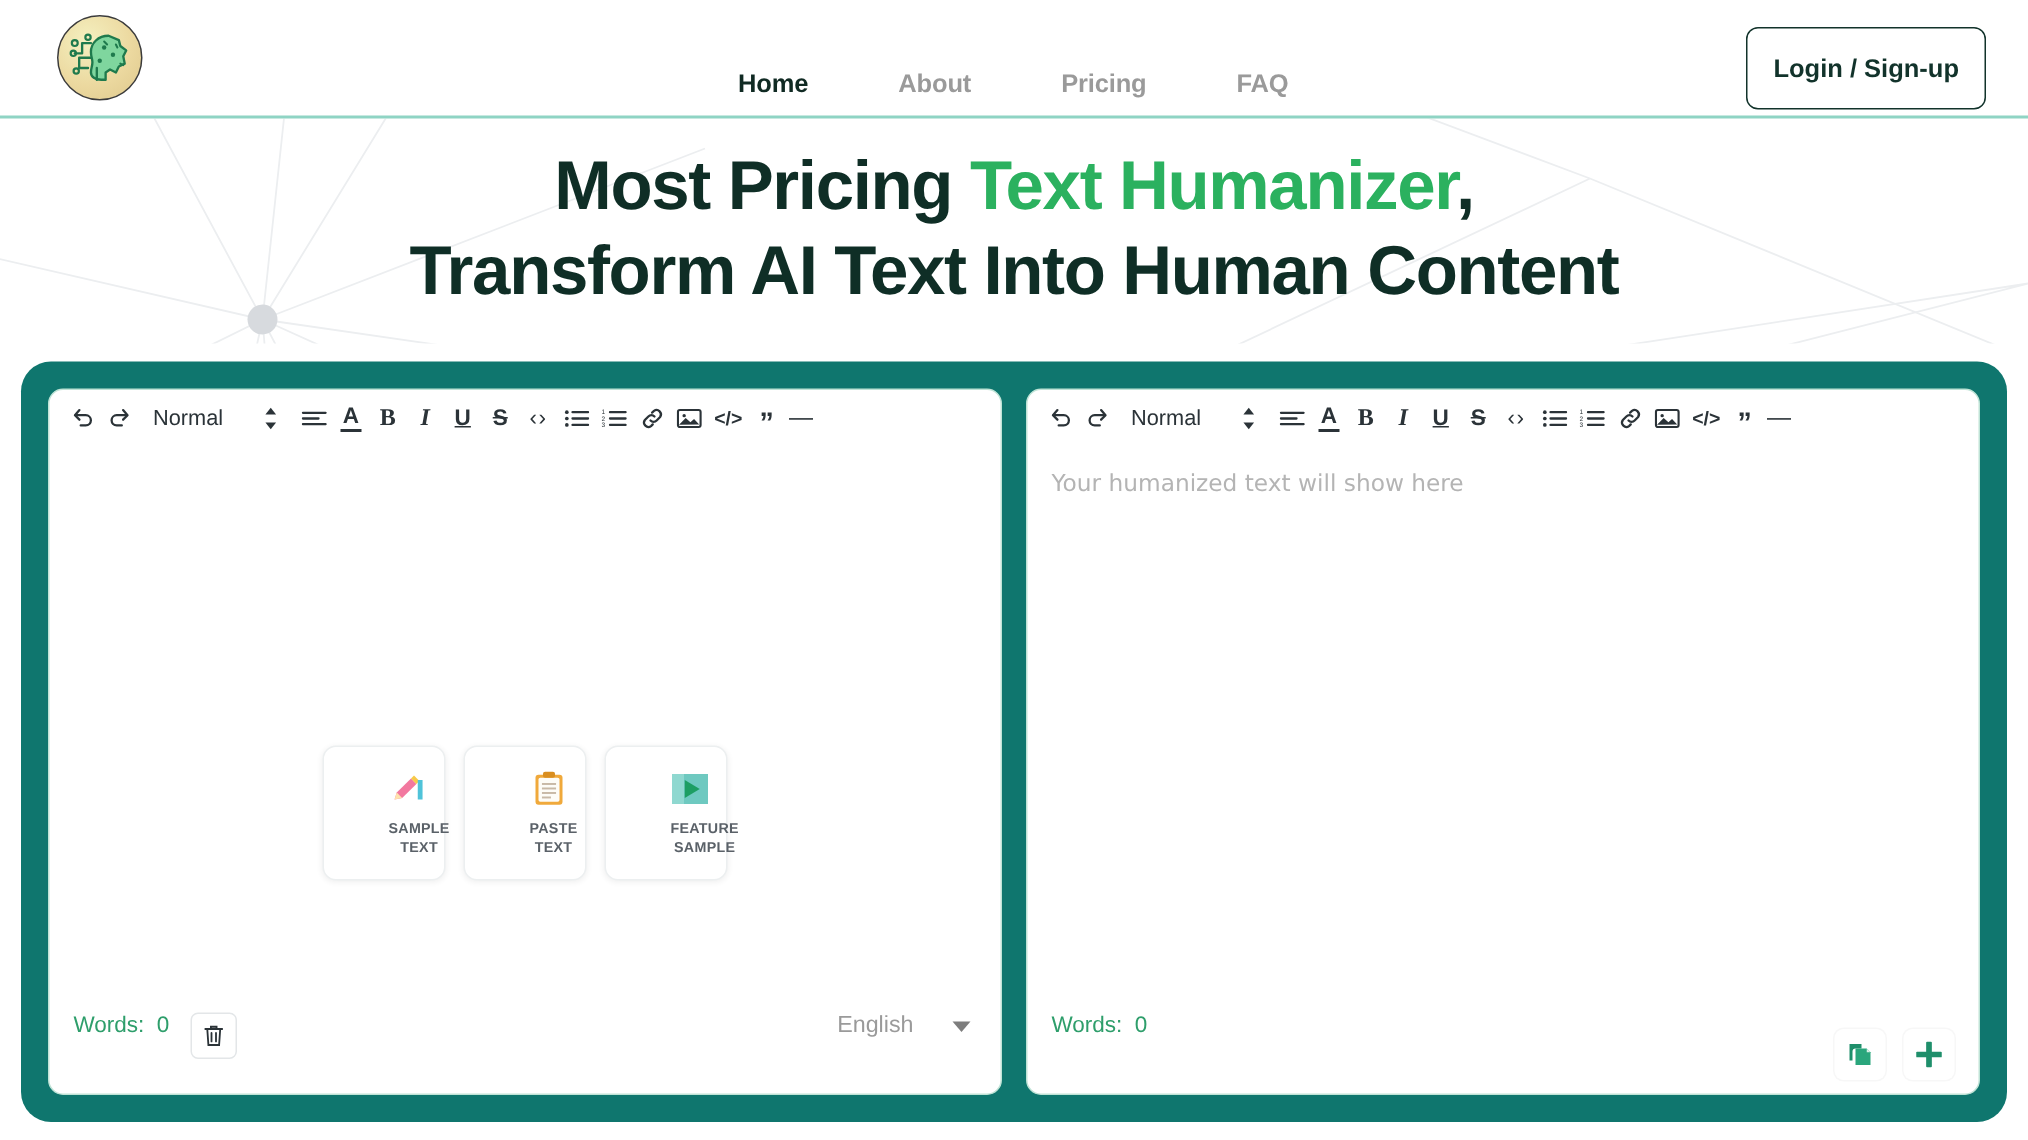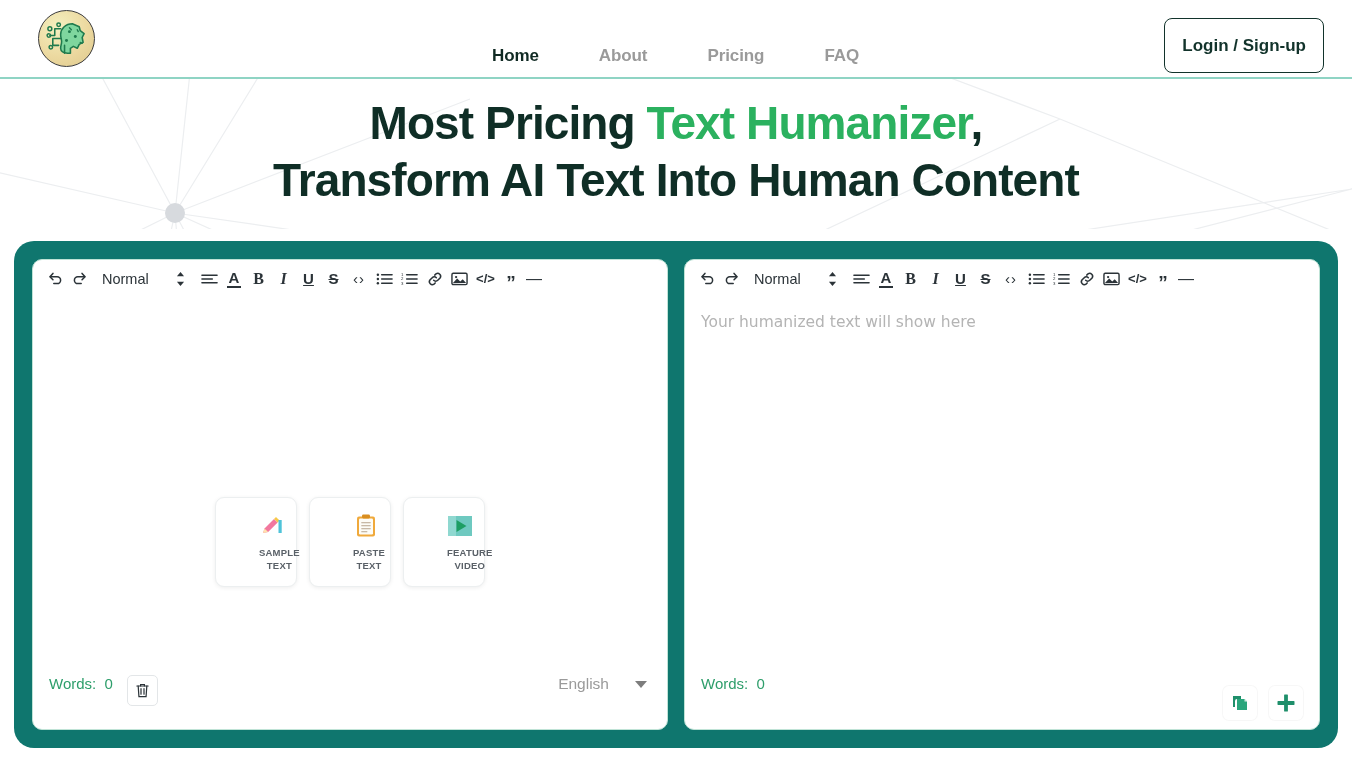--- a/index.html
+++ b/index.html
@@ -410,21 +410,21 @@
         </div>
         <div class="card">
           <div class="card-icon">
             <svg width="26" height="24" viewBox="0 0 26 24">
               <rect x="1" y="2" width="24" height="20" fill="#6ec9c0"></rect>
               <rect x="1" y="2" width="8" height="20" fill="#8fd8d0"></rect>
               <polygon points="9.5,6 19.5,12 9.5,18" fill="#1d9e63"></polygon>
             </svg>
           </div>
           <div class="card-label">FEATURE
-VIDEO</div>
+SAMPLE</div>
         </div>
       </div>
     </div>
 
     <div class="ed-foot">
       <span class="words"><span>Words:  </span><span>0</span></span>
       <div class="trash-btn">
         <svg width="15" height="17" viewBox="0 0 16 18" fill="none" stroke="#2b3338" stroke-width="1.3" stroke-linecap="round">
           <path d="M2 4.2h12"></path>
             <path d="M6 4.2V2.6h4v1.6"></path>

